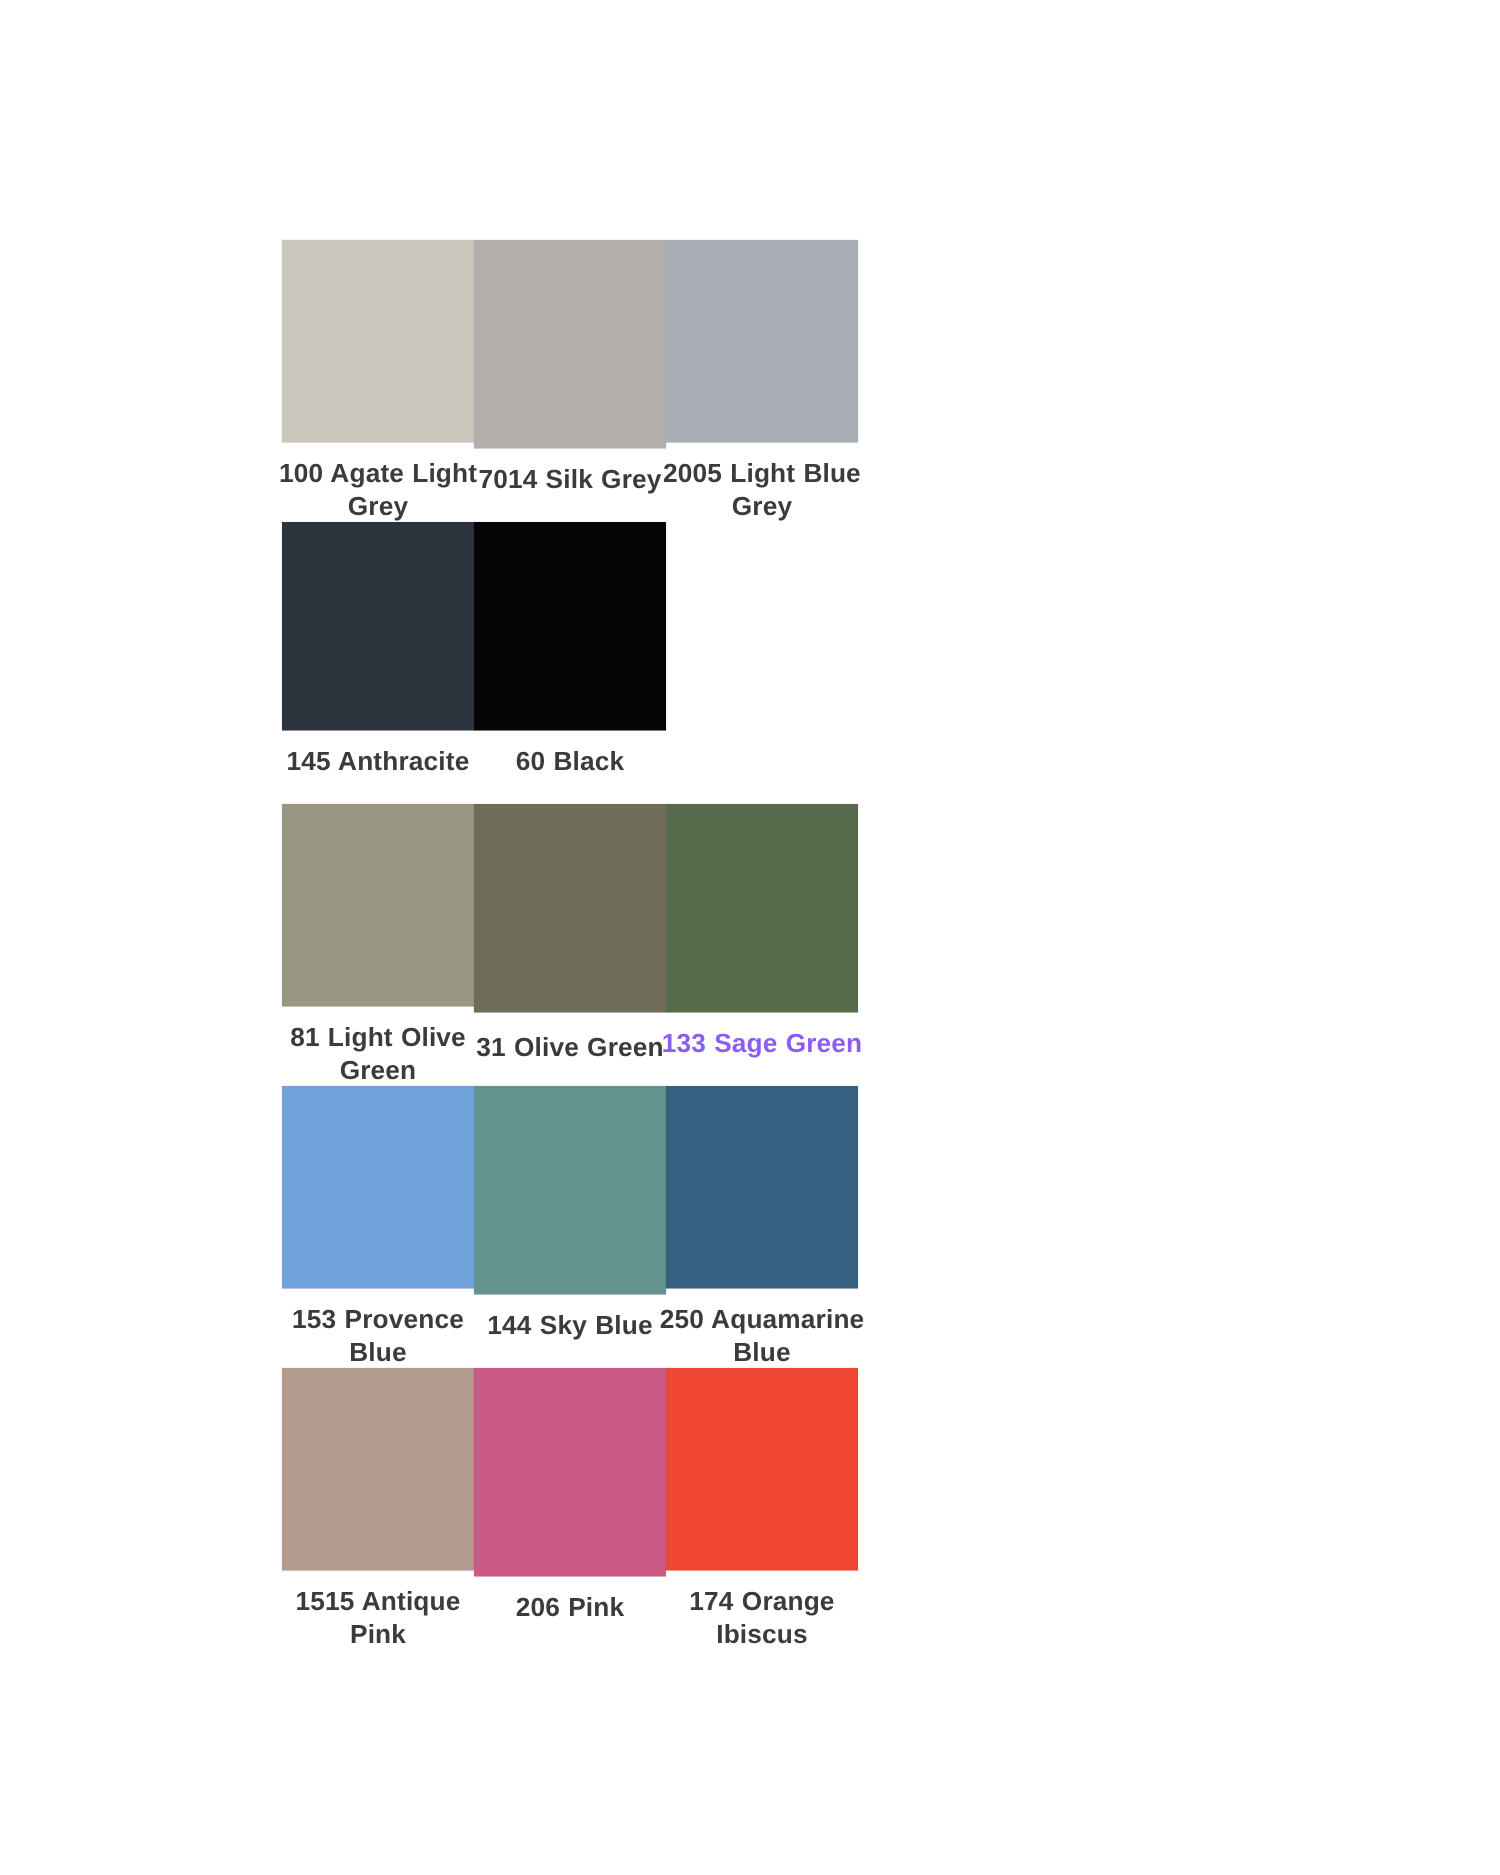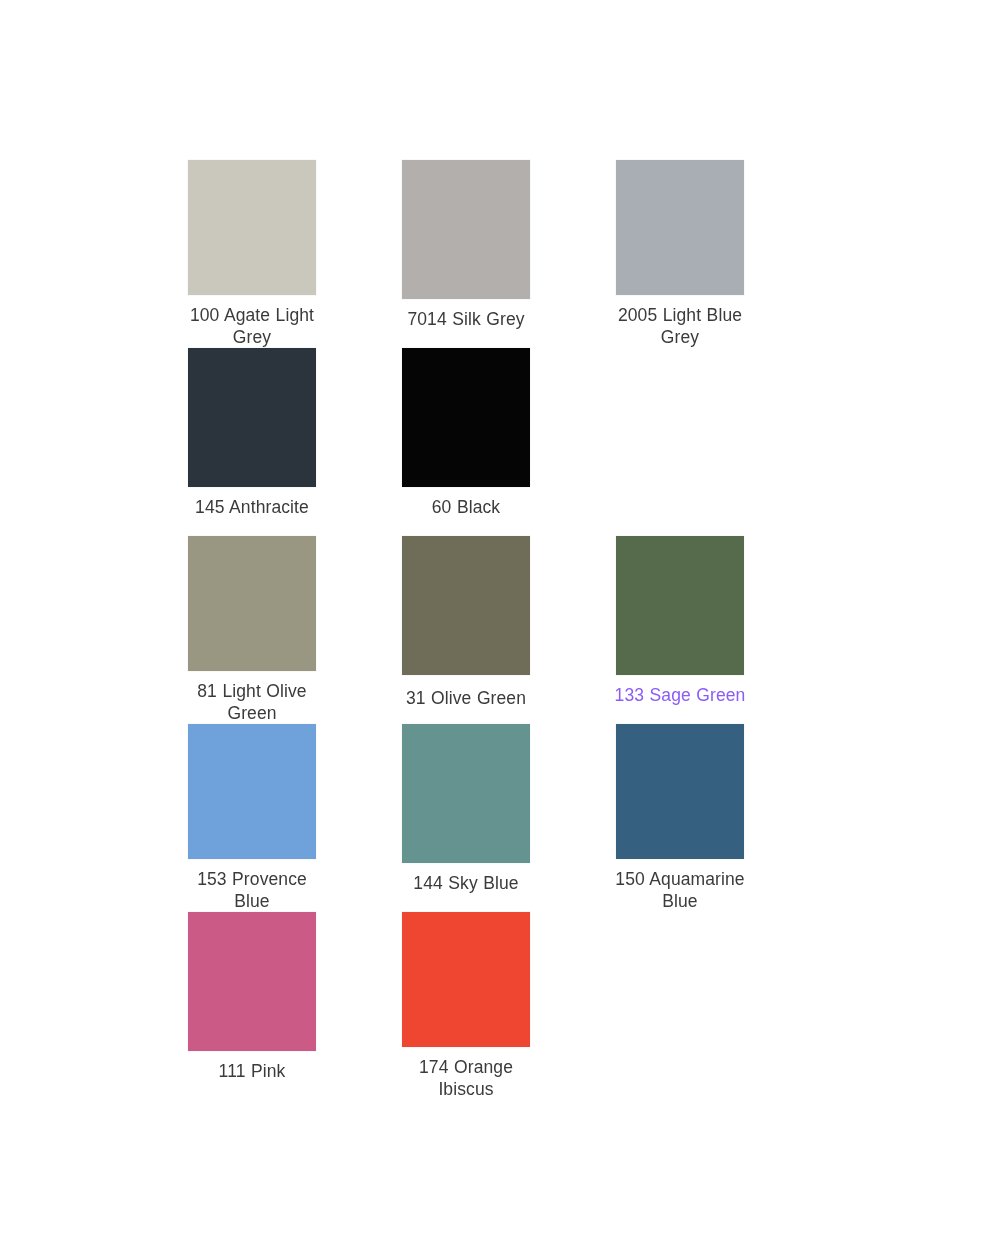--- a/index.html
+++ b/index.html
@@ -31,22 +31,22 @@
     width: 625px;
     display: flex;
     flex-direction: column;
     row-gap: 0px;
   }
 
   .swatch-row {
     display: flex;
     flex-direction: row;
     justify-content: flex-start;
-    column-gap: 86px;
     height: 188px;
+    font-weight: bold;
   }
 
   .swatch-cell {
     width: 128px;
     display: flex;
     flex-direction: column;
     align-items: center;
   }
 
   .swatch-chip {
@@ -119,28 +119,32 @@
       <div class="swatch-cell">
         <div class="swatch-chip" style="background-color: rgb(111, 162, 218);"></div>
         <div class="swatch-label" style="color: rgb(59, 59, 59);">153 Provence Blue</div>
       </div>
       <div class="swatch-cell">
         <div class="swatch-chip" style="background-color: rgb(101, 148, 144);"></div>
         <div class="swatch-label" style="color: rgb(59, 59, 59);">144 Sky Blue</div>
       </div>
       <div class="swatch-cell">
         <div class="swatch-chip" style="background-color: rgb(53, 96, 127);"></div>
-        <div class="swatch-label" style="color: rgb(59, 59, 59);">150 Aquamarine Blue</div>
+        <div class="swatch-label" style="color: rgb(59, 59, 59);">250 Aquamarine Blue</div>
       </div>
     </div>
 
     <div class="swatch-row">
       <div class="swatch-cell">
+        <div class="swatch-chip" style="background-color: rgb(179, 154, 143);"></div>
+        <div class="swatch-label" style="color: rgb(59, 59, 59);">1515 Antique Pink</div>
+      </div>
+      <div class="swatch-cell">
         <div class="swatch-chip" style="background-color: rgb(203, 91, 134);"></div>
-        <div class="swatch-label" style="color: rgb(59, 59, 59);">111 Pink</div>
+        <div class="swatch-label" style="color: rgb(59, 59, 59);">206 Pink</div>
       </div>
       <div class="swatch-cell">
         <div class="swatch-chip" style="background-color: rgb(238, 70, 49);"></div>
         <div class="swatch-label" style="color: rgb(59, 59, 59);">174 Orange Ibiscus</div>
       </div>
     </div>
 
   </div>
 </div>
 

